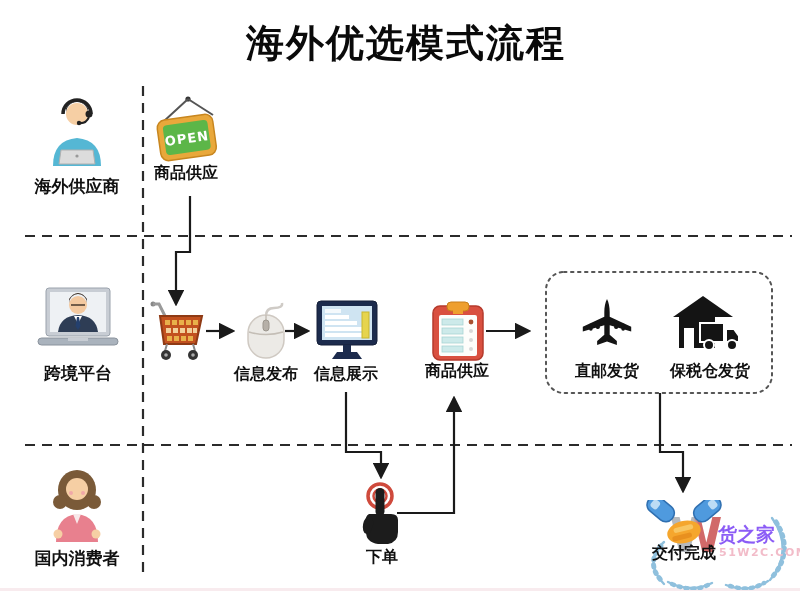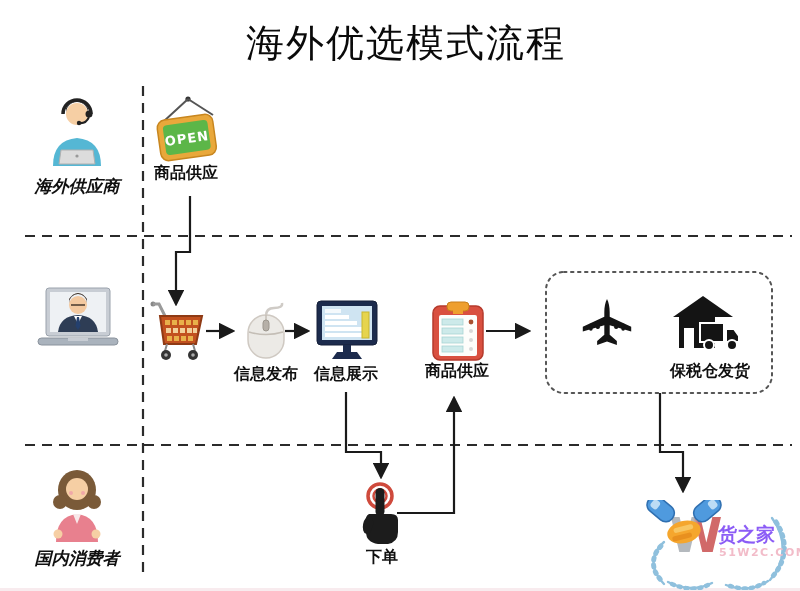--- a/index.html
+++ b/index.html
@@ -1,25 +1,25 @@
 <!DOCTYPE html>
 <html><head>
 <meta charset="utf-8">
 <style>
   html,body{margin:0;padding:0;background:#ffffff;}
   .stage{position:relative;width:800px;height:591px;background:#ffffff;overflow:hidden;
          font-family:"DejaVu Sans","Liberation Sans",sans-serif;}
   .title{position:absolute;left:0;right:0;top:18px;text-align:center;
-         font-size:38px;font-weight:400;color:#0a0a0a;letter-spacing:2px;z-index:4;margin-left:12px;}
+         font-size:38px;font-weight:700;color:#0a0a0a;letter-spacing:2px;z-index:4;margin-left:12px;}
   .overlay{position:absolute;left:0;top:0;z-index:1;pointer-events:none;}
   .node{position:absolute;z-index:2;}
   .node svg{display:block;}
   .lbl{position:absolute;text-align:center;font-weight:700;color:#101010;
        font-size:16px;line-height:1.2;z-index:3;}
-  .lane-lbl{font-size:17px;font-style:italic;}
+  .lane-lbl{font-size:17px;}
   .wm{position:absolute;left:634px;top:494px;width:166px;height:96px;z-index:1;}
   .wm .brand{position:absolute;left:84px;top:28px;font-size:19px;font-weight:700;color:#8b5cf6;}
   .wm .site{position:absolute;left:85px;top:52px;font-size:11px;font-weight:700;
             color:#f2bcc9;letter-spacing:1.5px;}
   .bottom-strip{position:absolute;left:0;right:0;bottom:0;height:3px;background:#f8ebee;z-index:0;}
 </style>
 </head>
 <body>
 
 <div class="stage">
@@ -84,20 +84,21 @@
       <path d="M22,46 Q24,30 42,29 Q60,30 62,46 Z" fill="#2e3d55"></path>
       <path d="M38,30 L42,38 L46,30 Z" fill="#ffffff"></path>
       <path d="M41,31 L43,31 L44.5,40 L42,44 L39.5,40 Z" fill="#24406e"></path>
       <circle cx="42" cy="19" r="9" fill="#f3c9a0"></circle>
       <path d="M33,17 A9,9 0 0 1 51,17 L51,13 Q47,7 42,7 Q37,7 33,13 Z" fill="#3a2e26"></path>
       <path d="M35,19 H49" stroke="#3a2e26" stroke-width="1.4"></path>
       <rect x="2" y="52" width="80" height="7" rx="3.5" fill="#aab3bd" stroke="#8a929c"></rect>
       <rect x="32" y="52" width="20" height="3" fill="#c8cdd4"></rect>
     </svg>
   </div>
+  <div class="lbl lane-lbl" style="left:18px;top:363px;width:120px">跨境平台</div>
 
   <div class="node" style="left:148px;top:298px;width:58px;height:64px">
     <svg viewBox="0 0 58 64" width="58" height="64">
       <circle cx="5" cy="6" r="2.5" fill="#888"></circle>
       <path d="M5,6 L11,6 L17,18" stroke="#9a9a9a" stroke-width="3" fill="none"></path>
       <path d="M12,18 L54,18 L48,46 L16,46 Z" fill="#c2511f" stroke="#8f3a14" stroke-width="2"></path>
       <g fill="#e8b04a">
         <rect x="17" y="22" width="5" height="5"></rect>
           <rect x="24" y="22" width="5" height="5"></rect>
           <rect x="31" y="22" width="5" height="5"></rect>
@@ -176,20 +177,21 @@
     <svg viewBox="0 0 58 58" width="52" height="58">
       <g fill="#141414">
         <path d="M29,1 C31,5 32,10 32,16 L32,21 L56,32 L56,37.5 L32,30.5 L32,41 L40,48 L40,52.5 L29,48.5 L18,52.5 L18,48 L26,41 L26,30.5 L2,37.5 L2,32 L26,21 L26,16 C26,10 27,5 29,1 Z"></path>
         <rect x="16.5" y="25.5" width="4.5" height="9" rx="2"></rect>
         <rect x="37" y="25.5" width="4.5" height="9" rx="2"></rect>
         <rect x="9" y="28.5" width="4" height="8" rx="2"></rect>
         <rect x="45" y="28.5" width="4" height="8" rx="2"></rect>
       </g>
     </svg>
   </div>
+  <div class="lbl" style="left:557px;top:361px;width:100px">直邮发货</div>
 
   <div class="node" style="left:672px;top:294px;width:68px;height:58px">
     <svg viewBox="0 0 68 58" width="68" height="58">
       <path d="M1,23 L31,2 L61,23 Z" fill="#141414"></path>
       <rect x="7" y="23" width="36" height="31" fill="#141414"></rect>
       <rect x="12" y="34" width="10" height="20" fill="#ffffff"></rect>
       <rect x="28" y="29" width="24" height="19" fill="#141414" stroke="#ffffff" stroke-width="2"></rect>
       <path d="M54,35 L62,35 L67,42 L67,48 L54,48 Z" fill="#141414" stroke="#ffffff" stroke-width="2"></path>
       <circle cx="37" cy="51" r="5" fill="#141414" stroke="#ffffff" stroke-width="2"></circle>
       <circle cx="60" cy="51" r="5" fill="#141414" stroke="#ffffff" stroke-width="2"></circle>
@@ -259,14 +261,15 @@
       </g>
       <g transform="rotate(-40 60 12)">
         <rect x="48" y="2" width="30" height="17" rx="8" fill="#4f9ade" stroke="#2f6fb0" stroke-width="1.5"></rect>
         <rect x="66" y="6" width="8" height="9" rx="3" fill="#bcdcf5"></rect>
       </g>
       <ellipse cx="38" cy="32" rx="17" ry="11" fill="#f5a62d" transform="rotate(-14 38 32)"></ellipse>
       <rect x="28" y="26" width="20" height="5" rx="2.5" fill="#f8c662" transform="rotate(-14 38 31)"></rect>
       <rect x="26" y="34" width="20" height="5" rx="2.5" fill="#e8901f" transform="rotate(-14 38 36)"></rect>
     </svg>
   </div>
+  <div class="lbl" style="left:634px;top:543px;width:100px">交付完成</div>
 
 </div>
 
 </body></html>

